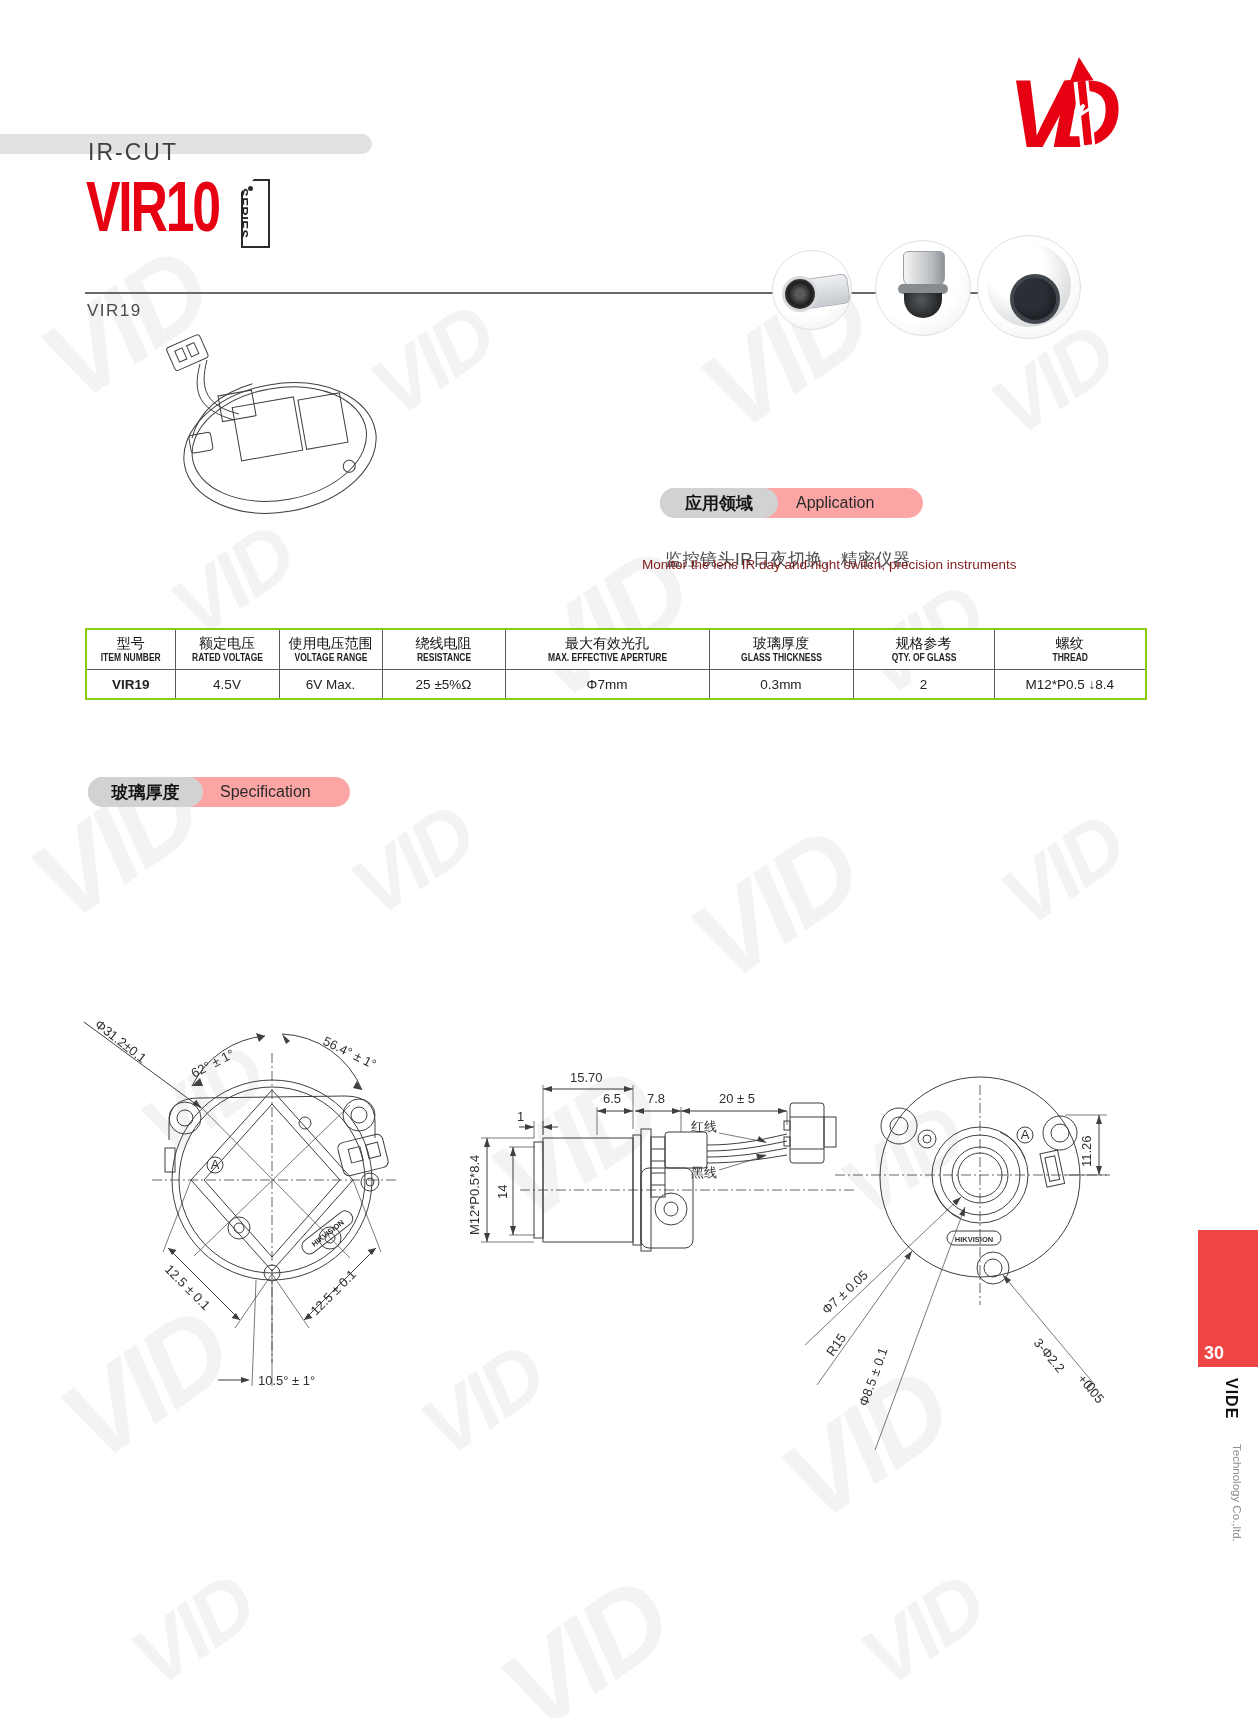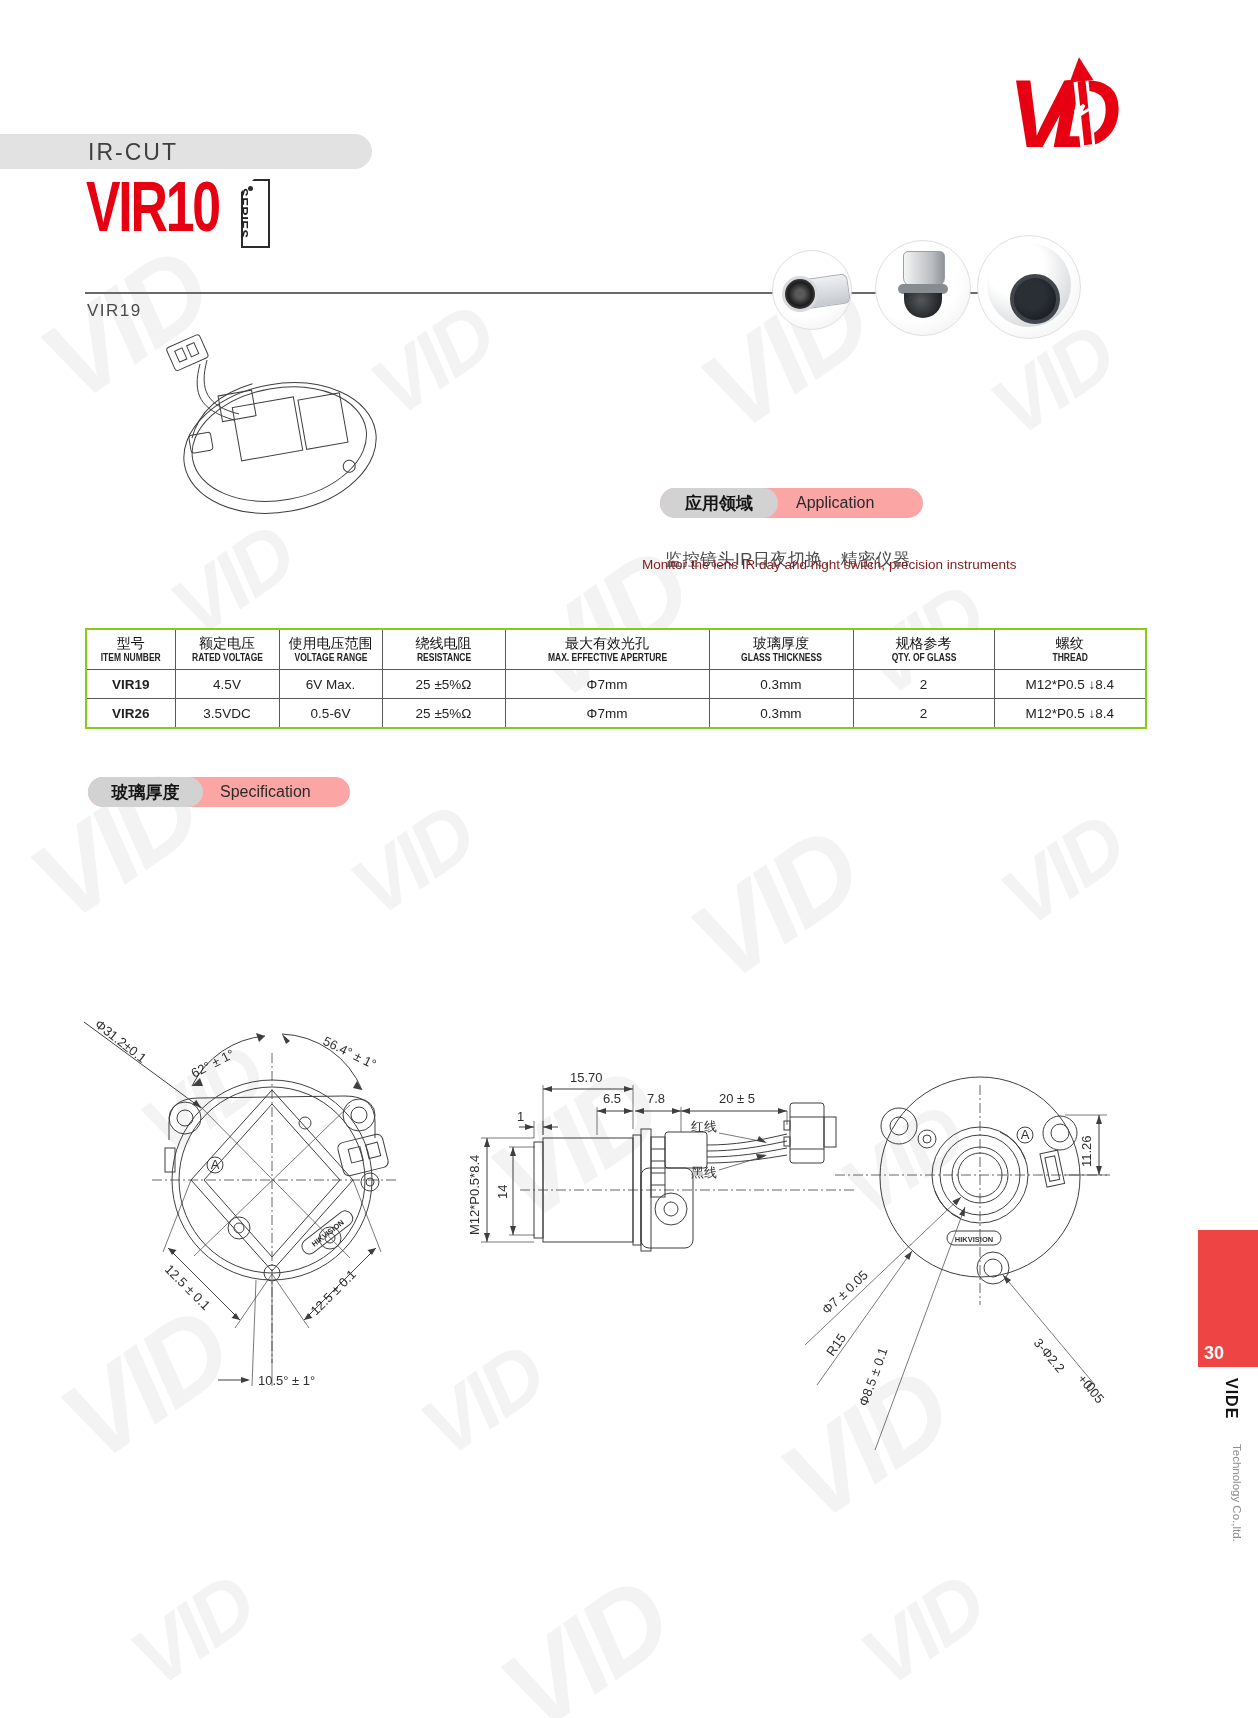--- a/index.html
+++ b/index.html
@@ -3,21 +3,21 @@
 <meta charset="utf-8">
 <style>
   html,body{margin:0;padding:0;background:#fff;}
   .page{position:relative;width:1258px;height:1718px;background:#fff;overflow:hidden;
         font-family:"Liberation Sans",sans-serif;color:#222;}
   
   .wm{position:absolute;font-weight:bold;font-style:italic;color:rgba(125,125,125,0.09);
       transform:rotate(-35deg);font-size:112px;letter-spacing:-6px;pointer-events:none;line-height:1;}
   .wm.sm{font-size:82px;letter-spacing:-4px;}
   
-  .ircut-bar{position:absolute;left:0;top:134px;width:372px;height:35px;background:#e2e2e2;
+  .ircut-bar{position:absolute;left:0;top:134px;width:372px;height:20px;background:#e2e2e2;
              border-radius:0 18px 18px 0;text-align:right;}
   .ircut-bar span{position:absolute;left:88px;top:0;line-height:36px;font-size:23px;color:#3f3f3f;
                   letter-spacing:2px;font-weight:500;}
   .vir10{position:absolute;left:86px;top:172px;font-size:70px;font-weight:bold;color:#e60012;
          line-height:1;letter-spacing:-3px;transform:scaleX(0.74);transform-origin:0 0;white-space:nowrap;}
   .series-tag{position:absolute;left:241px;top:179px;width:29px;height:69px;border:2px solid #2b2b2b;
               clip-path:polygon(0 13px,13px 0,100% 0,100% 100%,0 100%);box-sizing:border-box;}
   .series-tag .dot{position:absolute;left:5px;top:5px;width:5px;height:5px;border-radius:50%;background:#2b2b2b;}
   .series-tag .txt{position:absolute;left:8px;top:7px;transform:rotate(90deg);transform-origin:0 0;
                    font-size:13px;font-weight:bold;letter-spacing:0.5px;white-space:nowrap;color:#222;}
@@ -211,30 +211,20 @@
           </th>
       <th>
             <div class="h-cn">螺纹</div>
             <div class="h-en">THREAD</div>
           </th>
     </tr>
     <tr>
       <td class="model-cell">VIR19</td>
       <td>4.5V</td>
       <td>6V Max.</td>
-      <td>25 ±5%Ω</td>
-      <td>Φ7mm</td>
-      <td>0.3mm</td>
-      <td>2</td>
-      <td>M12*P0.5 ↓8.4</td>
-    </tr>
-    <tr>
-      <td class="model-cell">VIR26</td>
-      <td>3.5VDC</td>
-      <td>0.5-6V</td>
       <td>25 ±5%Ω</td>
       <td>Φ7mm</td>
       <td>0.3mm</td>
       <td>2</td>
       <td>M12*P0.5 ↓8.4</td>
     </tr>
   </tbody>
     </table>
 
   <div class="badge" style="left:88px;top:777px;width:262px;">

